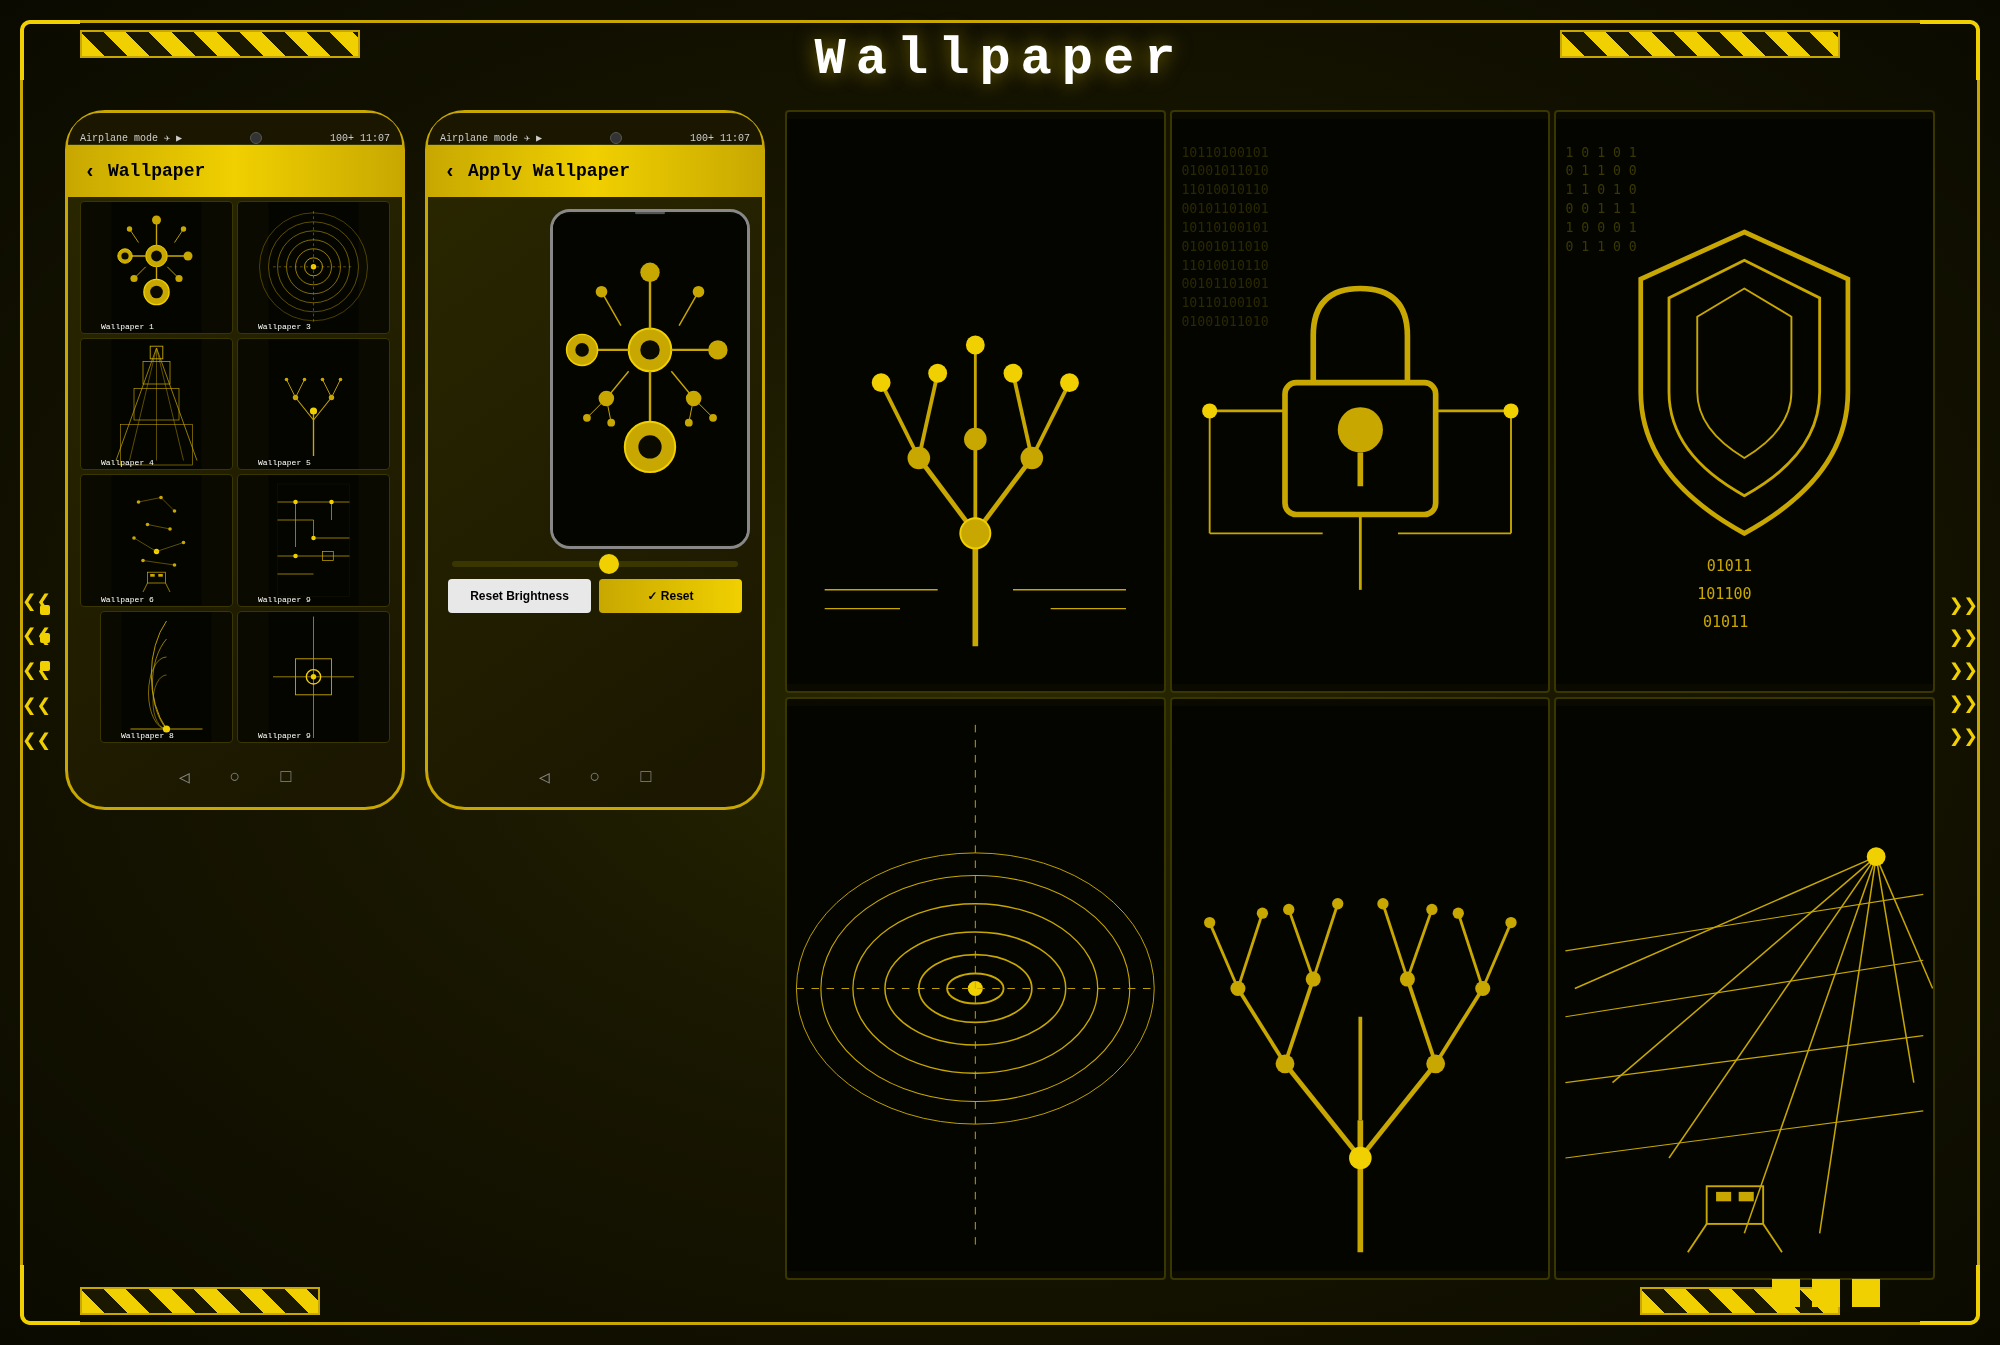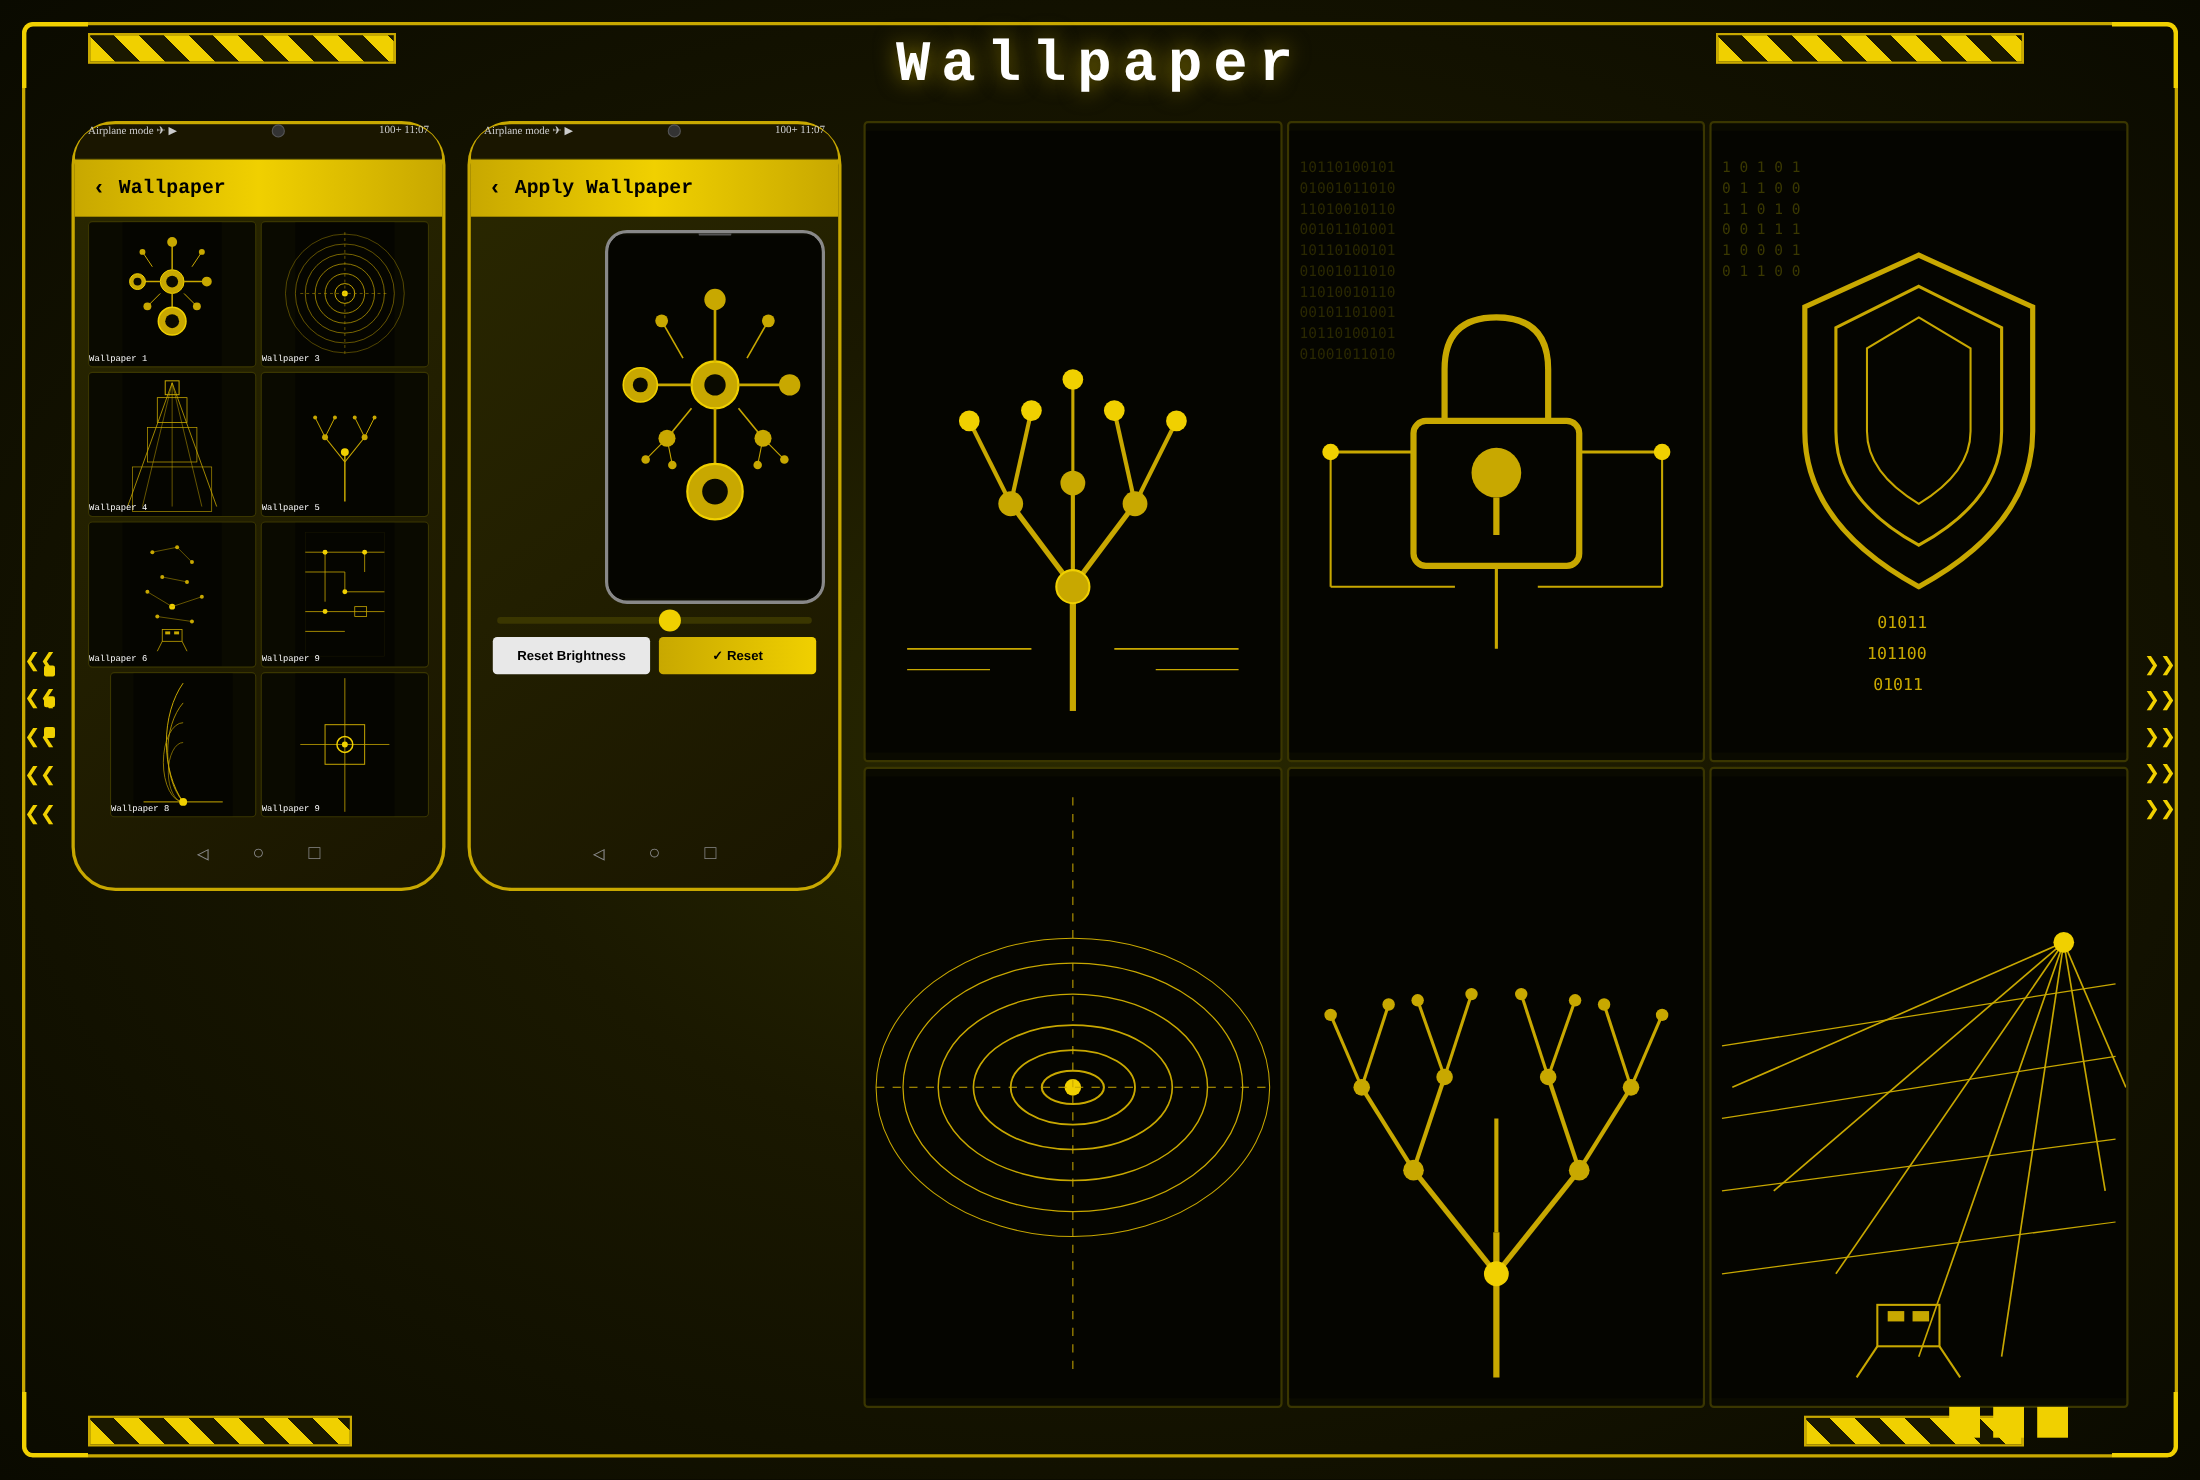--- a/index.html
+++ b/index.html
@@ -147,25 +147,24 @@
     }
 
     
     .phone-top-bar {
       position: absolute;
       top: 0; left: 0; right: 0;
       height: 32px;
       background: #1a1600;
       border-radius: 37px 37px 0 0;
       display: flex;
-      align-items: flex-start;
+      align-items: flex-end;
       justify-content: space-between;
       padding: 0 12px;
       border-bottom: 1px solid #3a3600;
-      font-family: Liberation Serif, serif;
     }
 
     .phone-status-left {
       color: #ccc;
       font-size: 10px;
     }
 
     .phone-camera-dot {
       width: 12px;
       height: 12px;
@@ -404,21 +403,21 @@
       background: #0a0a00;
       border: 1px solid #3a3600;
       border-radius: 4px;
       overflow: hidden;
       position: relative;
     }
 
     .witem-label {
       position: absolute;
       bottom: 2px;
-      left: 0;
+      left: 20px;
       color: #fff;
       font-size: 8px;
     }
   </style>
 </head>
 <body>
 
 <div class="main-bg"></div>
 
 <div class="hud-frame">

